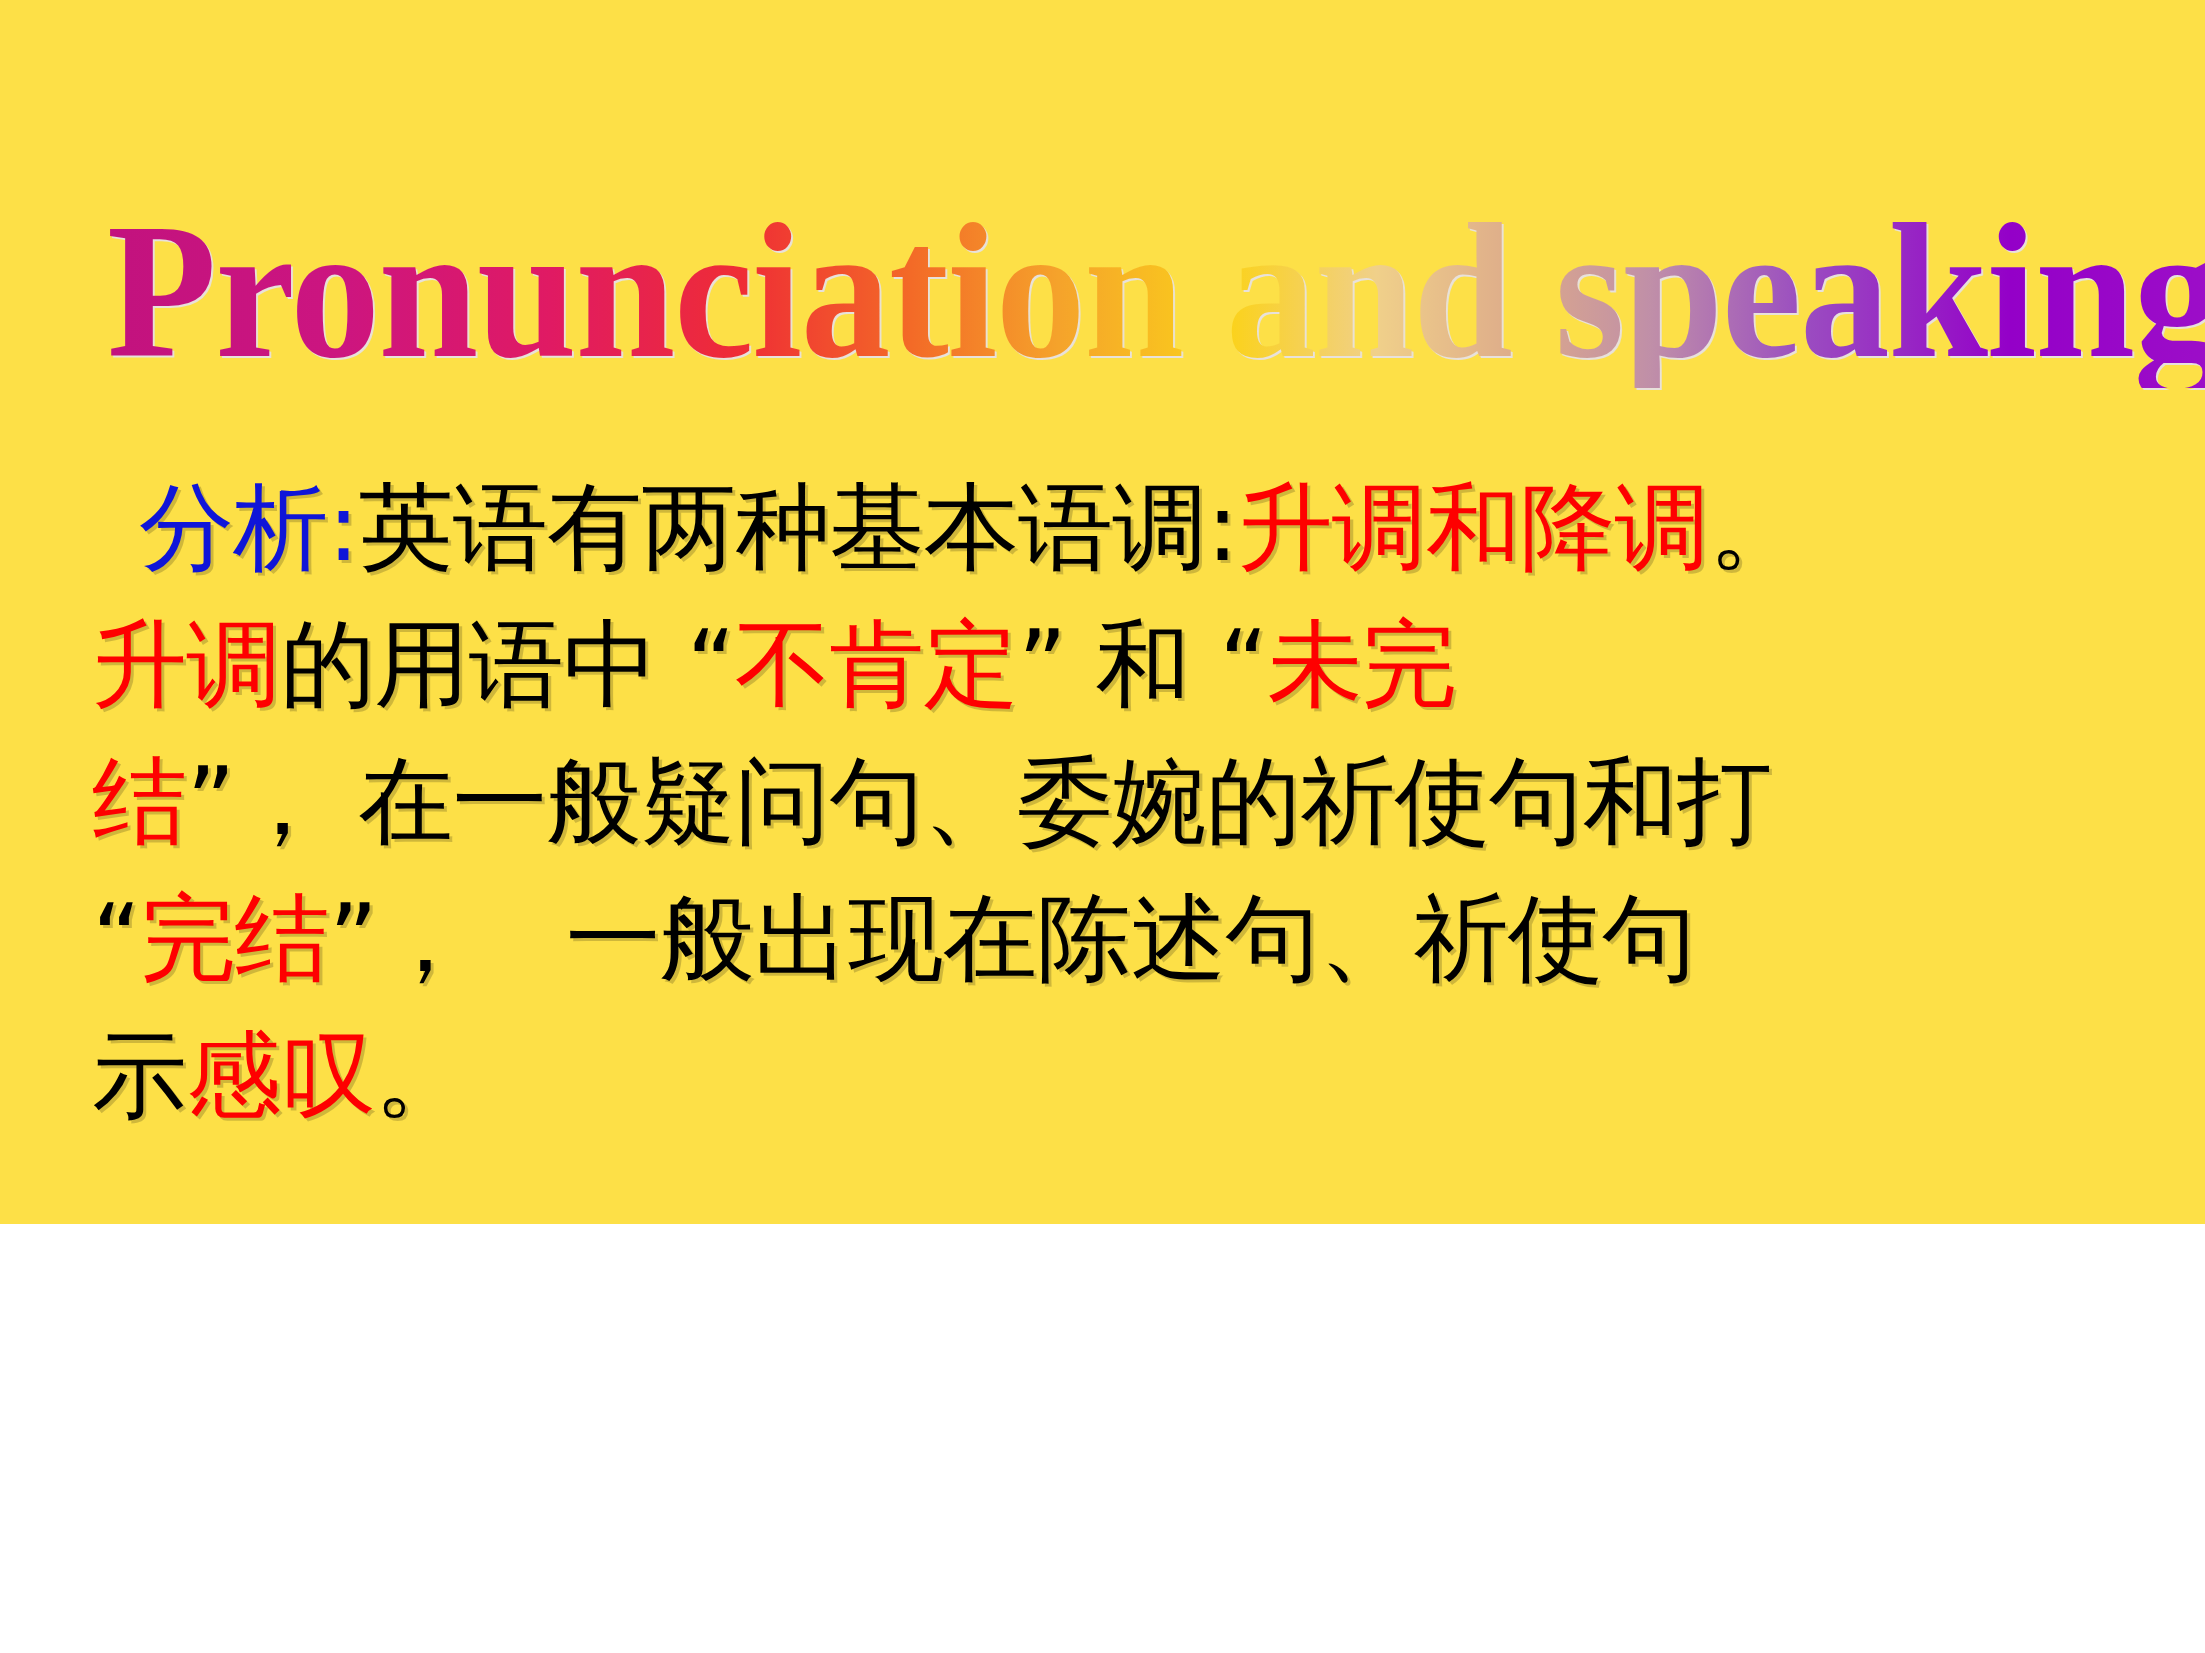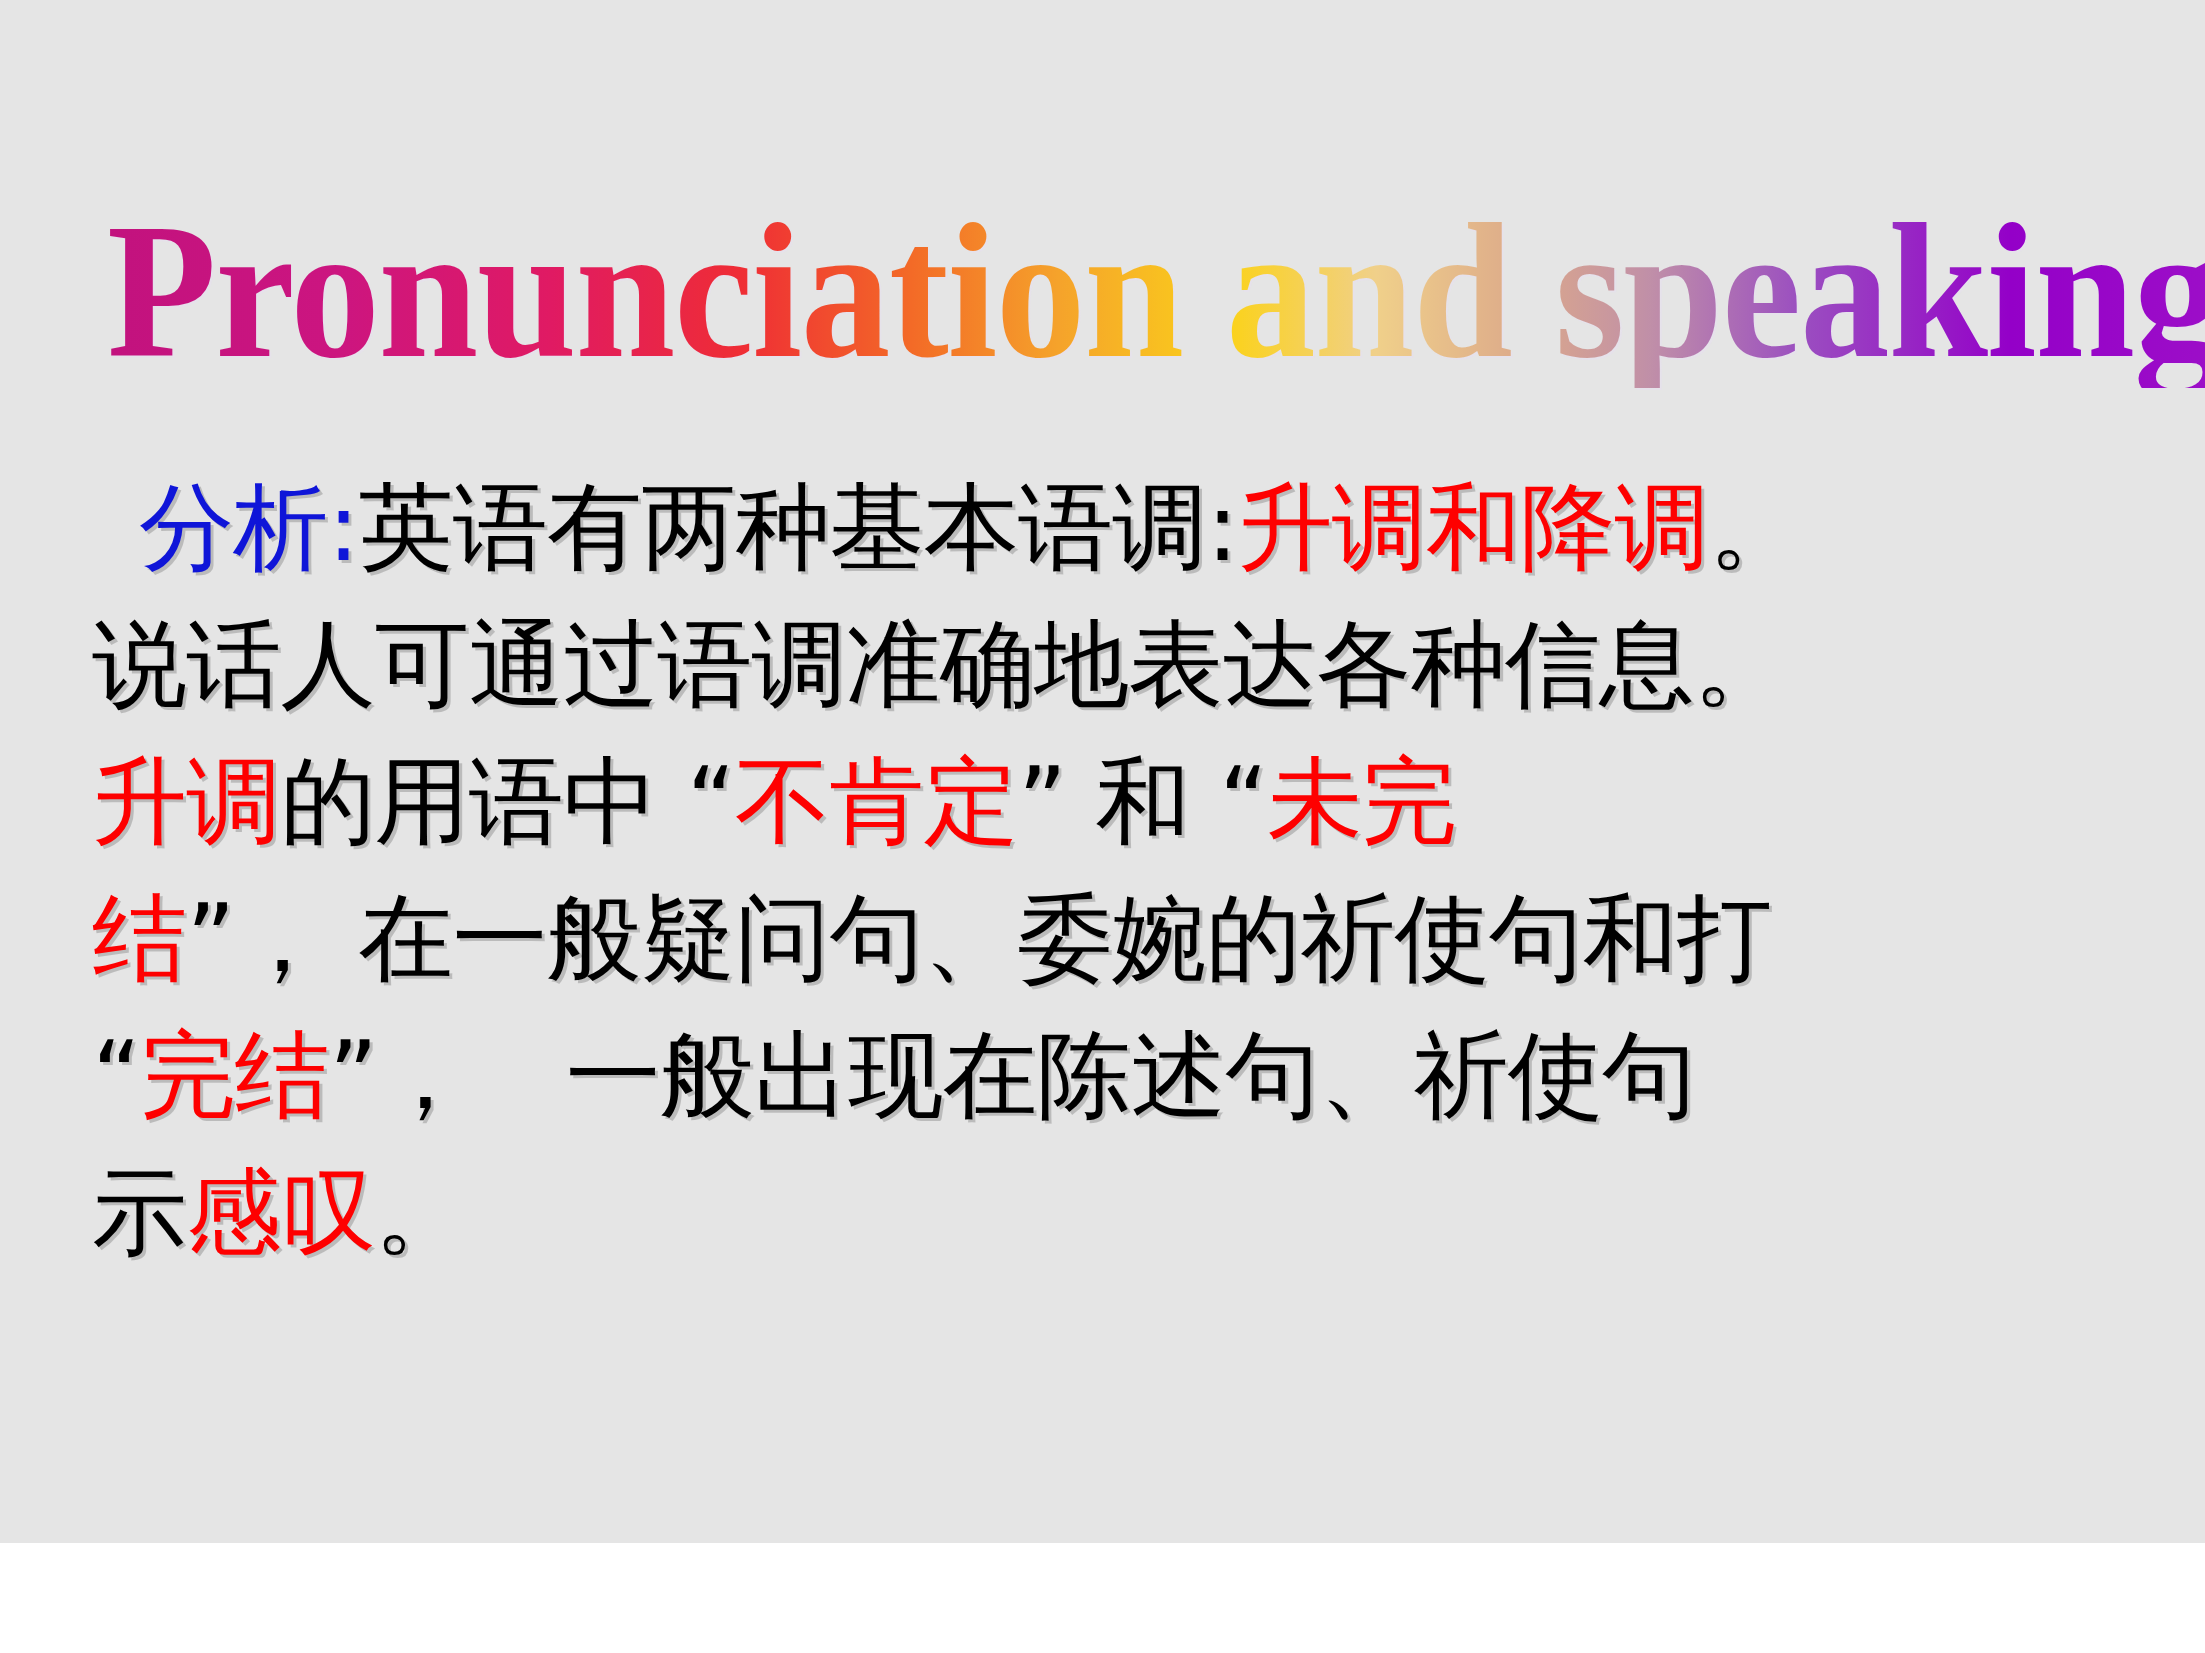--- a/index.html
+++ b/index.html
@@ -10,22 +10,22 @@
   body {
     width: 2205px;
     height: 1654px;
     overflow: hidden;
     font-family: "Liberation Serif", "DejaVu Serif", serif;
   }
 
   .slide {
     position: relative;
     width: 2205px;
-    height: 1543px;
-    background: #e5e5e5;
+    height: 1224px;
+    background: #fde047;
     box-sizing: border-box;
   }
 
   
   .title-wrap {
     position: absolute;
     left: 0;
     top: 195px;
     width: 2205px;
     height: 230px;
@@ -95,21 +95,20 @@
 
 <div class="slide">
 
   <div class="title-wrap">
     <div class="wordart-title">Pronunciation and speaking</div>
   </div>
 
   <div class="body-block" id="body-block">
 
   <div class="body-line indent"><span class="blue">分析:</span><span class="blk">英语有两种基本语调:</span><span class="red">升调和降调</span><span class="blk">。</span></div>
-      <div class="body-line"><span class="blk">说话人可通过语调准确地表达各种信息。</span></div>
       <div class="body-line"><span class="red">升调</span><span class="blk">的用语中 “</span><span class="red">不肯定</span><span class="blk">” 和 “</span><span class="red">未完</span></div>
       <div class="body-line"><span class="red">结</span><span class="blk">”， 在一般疑问句、委婉的祈使句和打</span></div>
       <div class="body-line"><span class="blk">“</span><span class="red">完结</span><span class="blk">”，　一般出现在陈述句、祈使句</span></div>
       <div class="body-line"><span class="blk">示</span><span class="red">感叹</span><span class="blk">。</span></div>
     </div>
 
 </div>
 
 
 </body></html>

